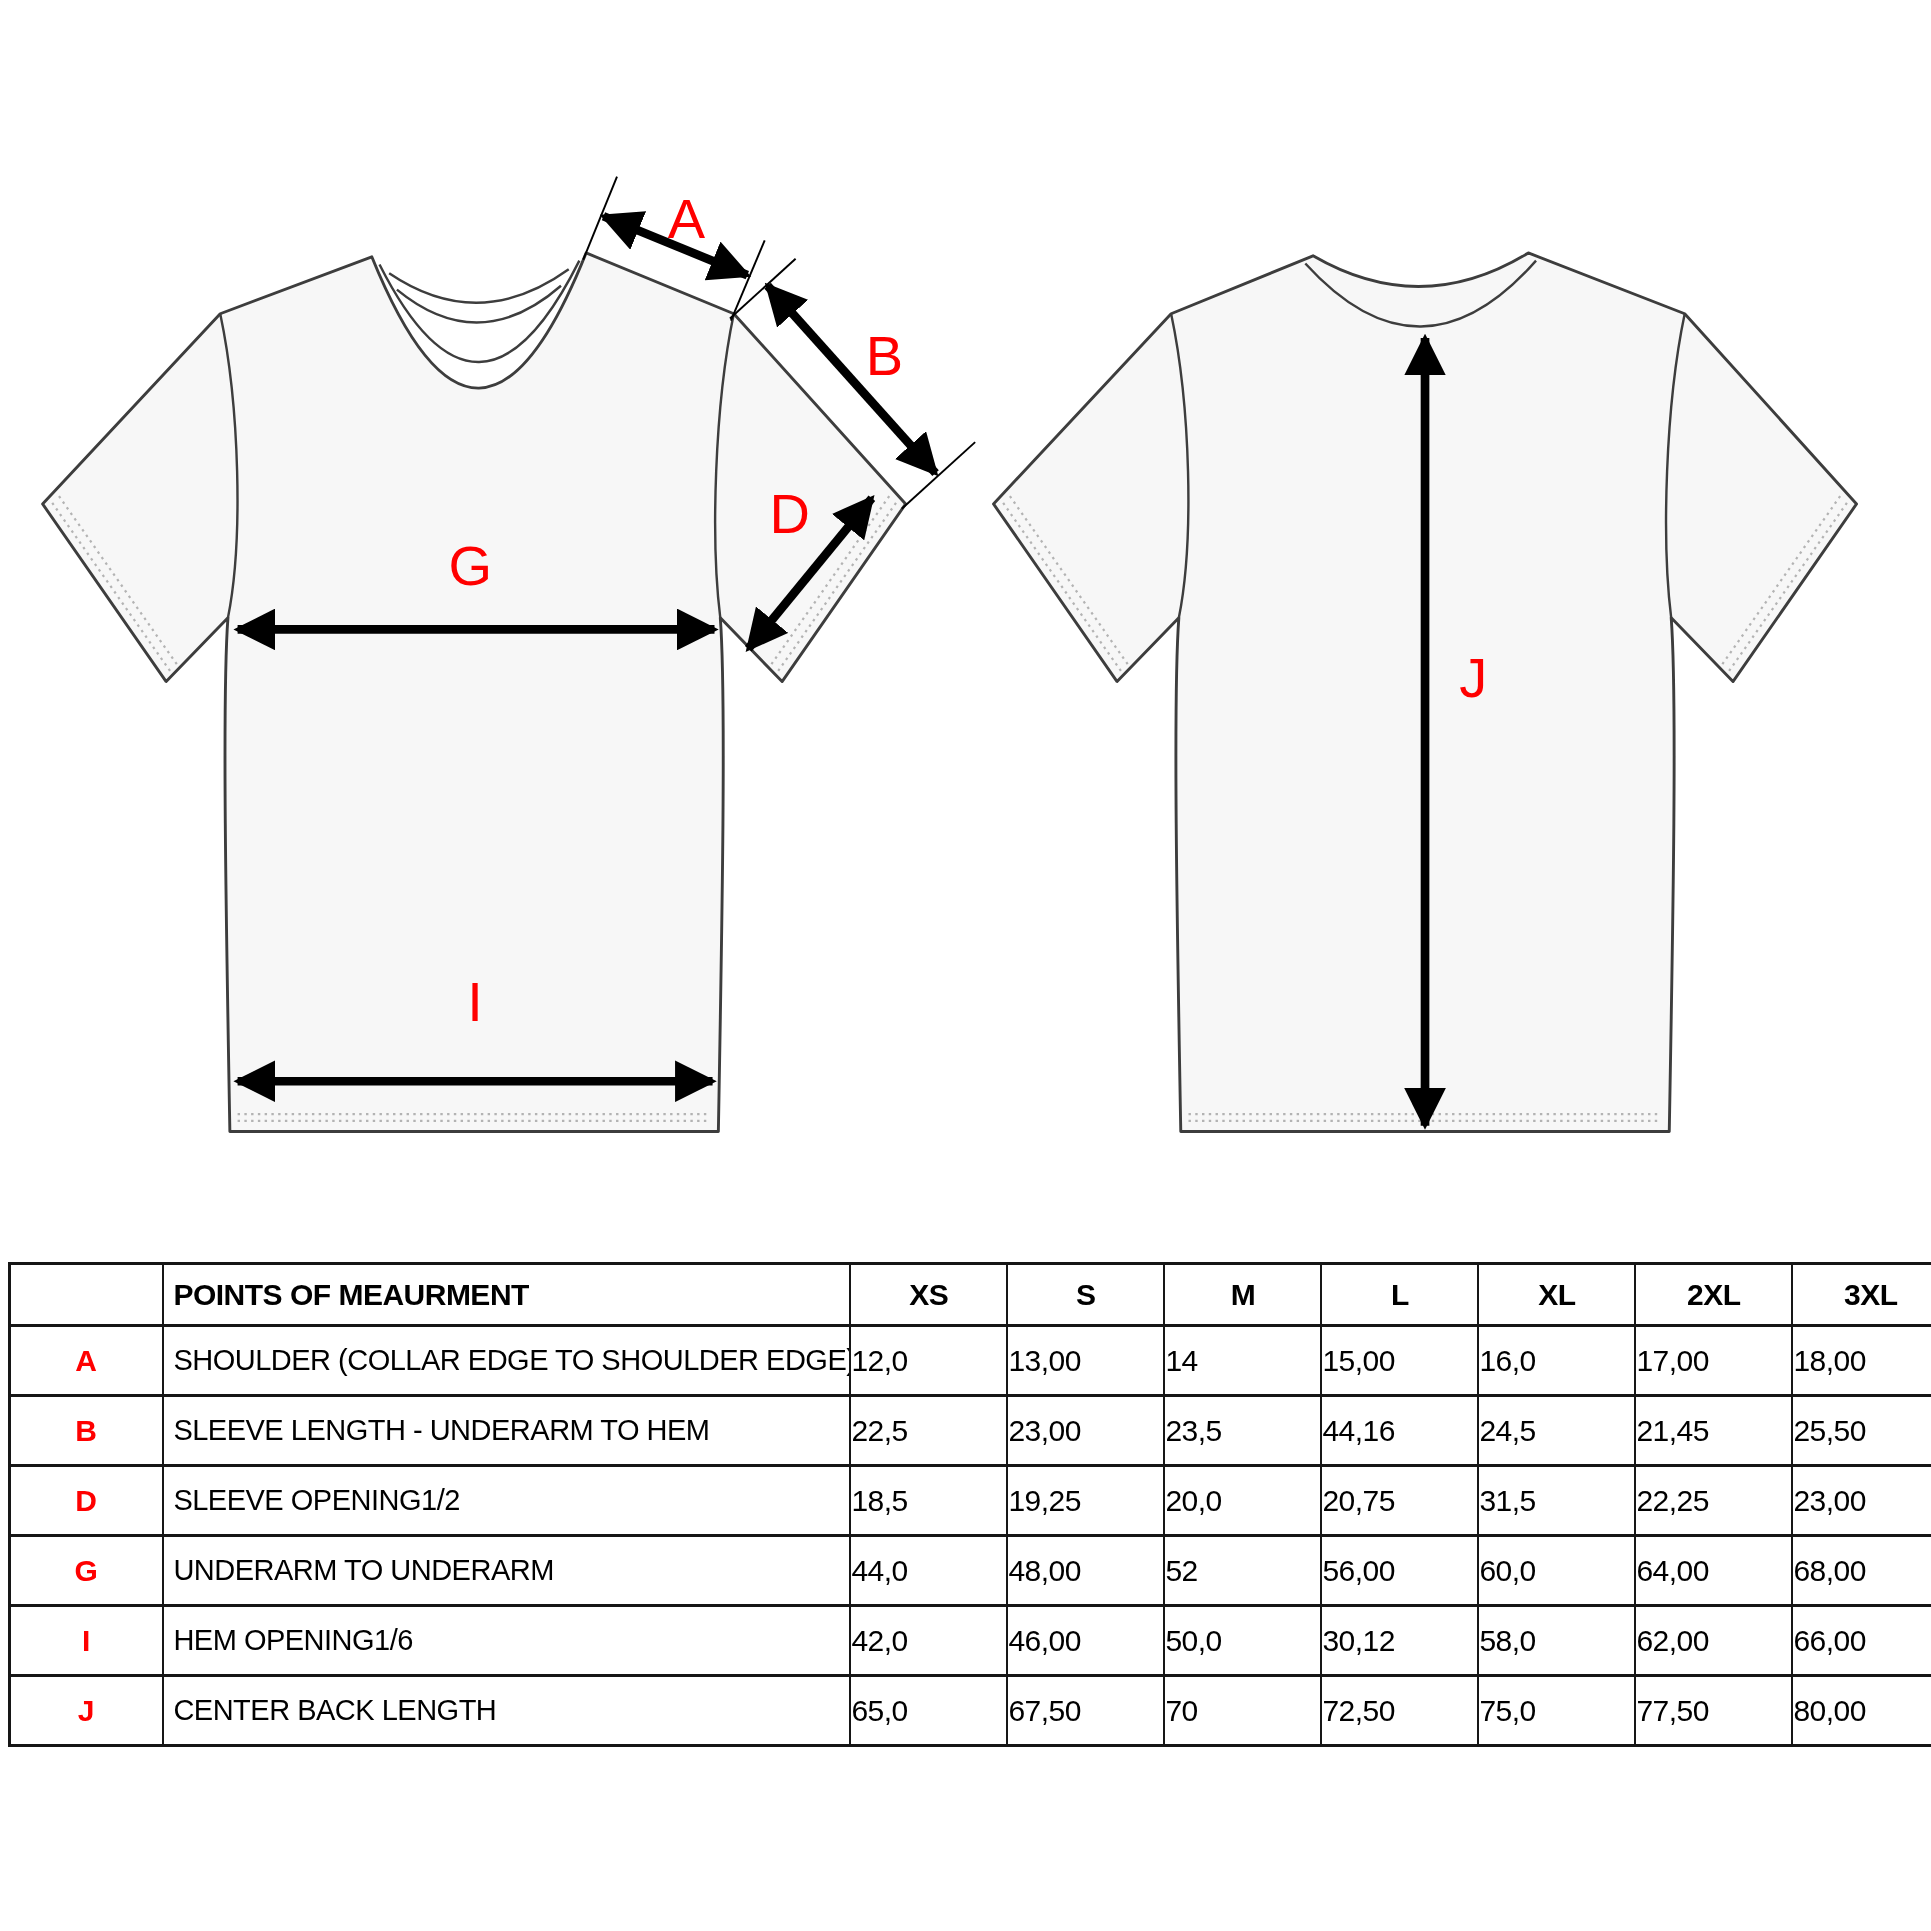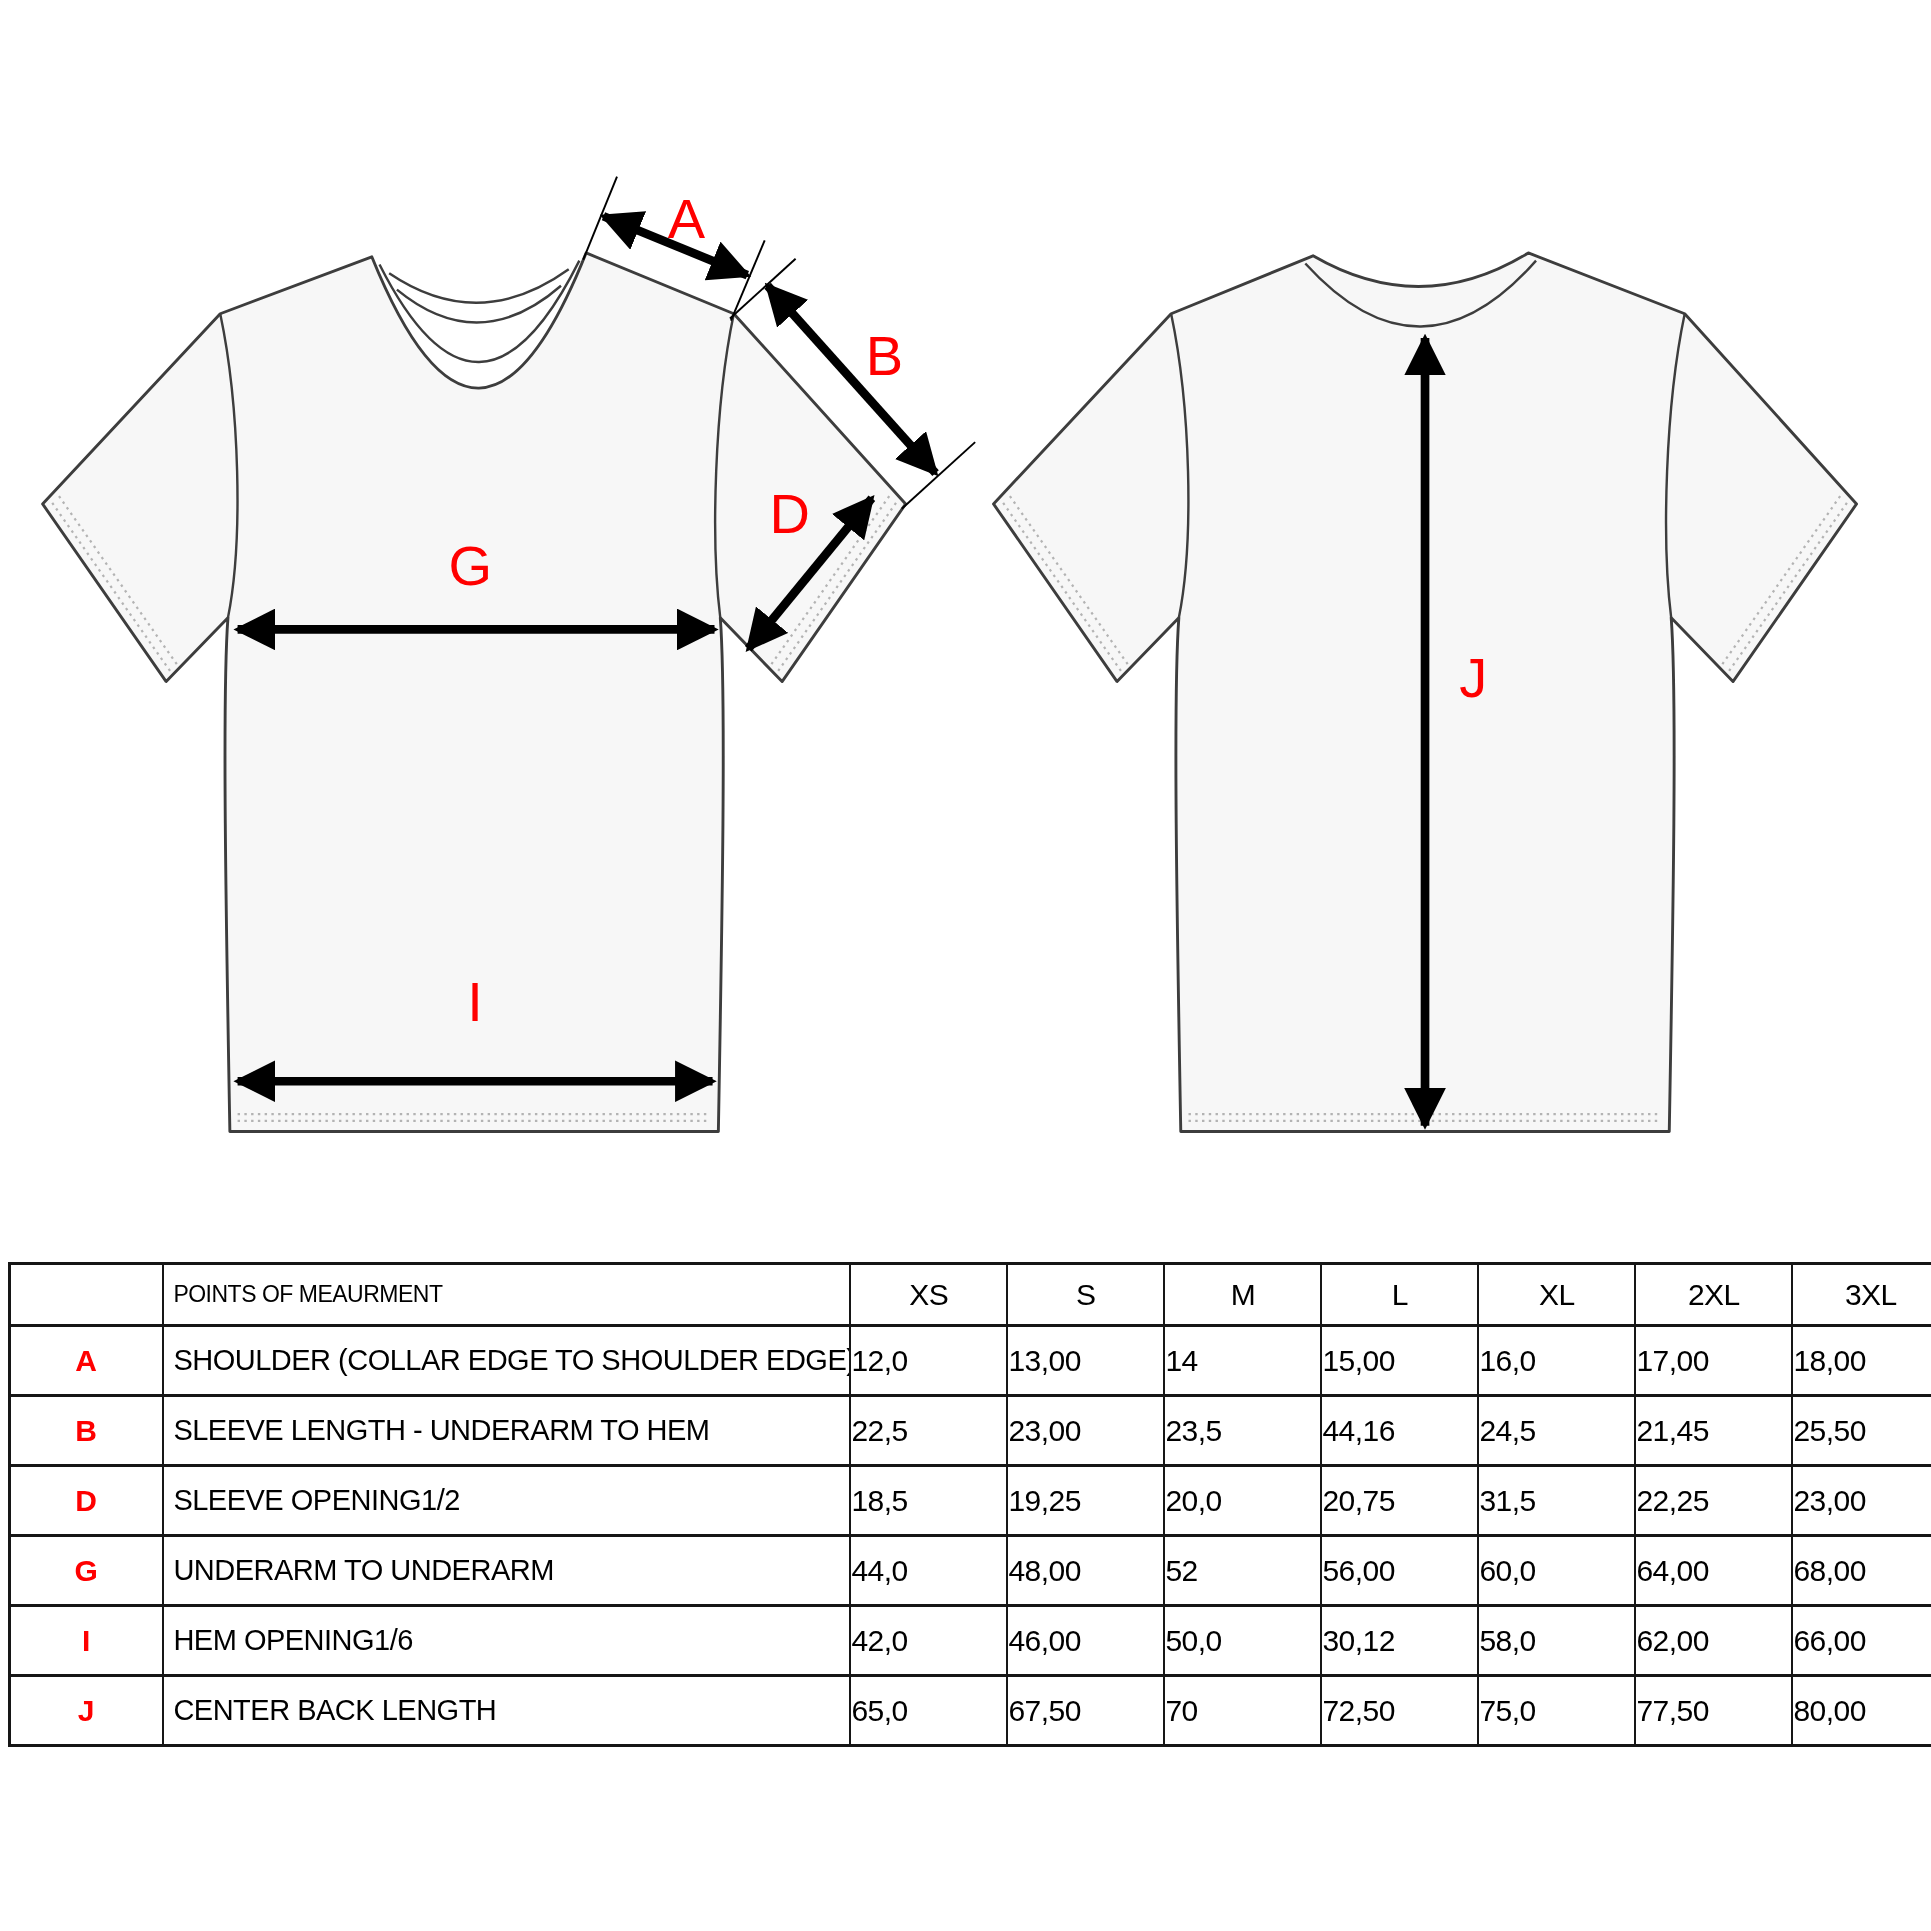--- a/index.html
+++ b/index.html
@@ -32,23 +32,23 @@
     border-top: 3.9px solid var(--table-border);
     border-bottom: 3.9px solid var(--table-border);
     padding: 0; vertical-align: middle; background: #fff;
     font-family: "Liberation Sans", sans-serif;
     white-space: nowrap; overflow: hidden;
   }
   #size-table thead tr { height: 62px; }
   #size-table tbody tr { height: 70px; }
   .letter-cell { width: 151px; text-align: center; color: var(--red); font-weight: bold; font-size: 30px; }
   .desc-cell   { width: 676px; text-align: left; padding-left: 9.7px !important; font-size: 29px; letter-spacing: -0.5px; }
-  .points-header { font-weight: normal; font-size: 23px; letter-spacing: -0.5px; }
+  .points-header { font-weight: bold; font-size: 30px; letter-spacing: -0.5px; }
   .size-col    { width: 155px; text-align: center; font-size: 30px; letter-spacing: -0.5px; }
-  thead .size-col { font-weight: normal; margin-left: 8px; }
+  thead .size-col { font-weight: bold; margin-left: 8px; }
   .value-cell  { text-align: left; font-size: 30px; letter-spacing: -0.5px; }
 </style>
 </head>
 <body>
 
 <svg id="diagram" width="1931" height="1255" viewBox="0 0 2000 1300">
   <defs>
     <marker id="ah" viewBox="0 0 10 10" refX="9" refY="5" markerWidth="4.8" markerHeight="4.8" orient="auto-start-reverse">
       <path d="M0 0 L10 5 L0 10 z" fill="#000"></path>
     </marker>

